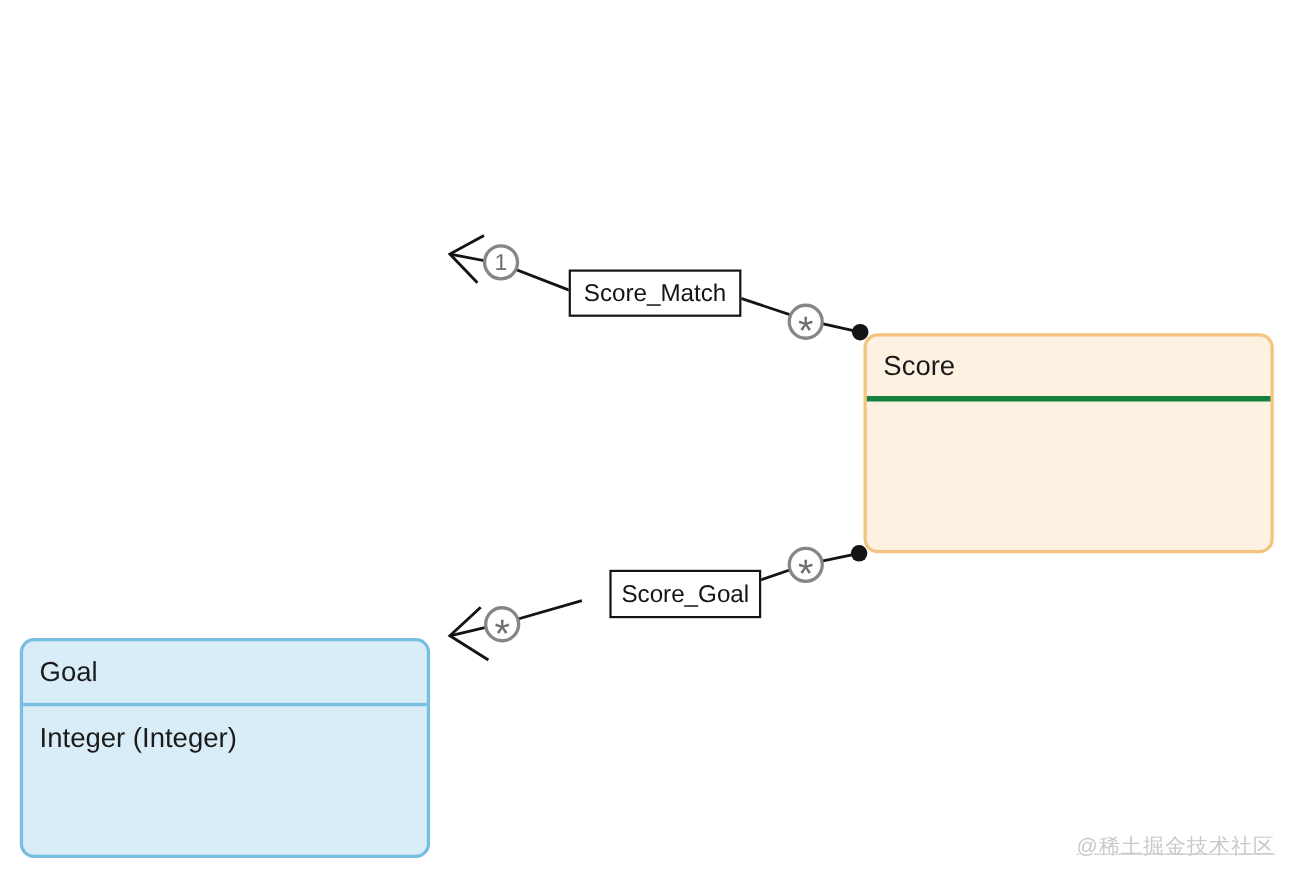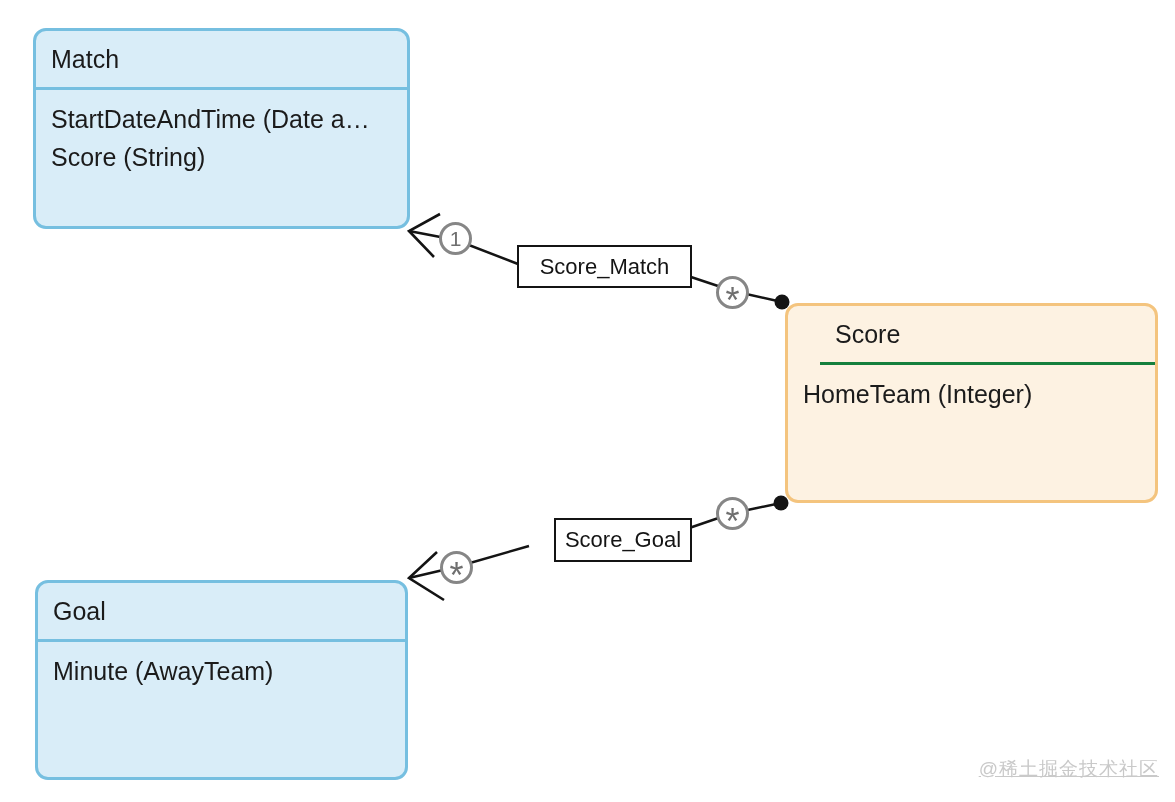--- a/index.html
+++ b/index.html
@@ -37,21 +37,21 @@
   }
   .entity-header {
     height: 59px;
     display: flex;
     align-items: center;
     padding: 0 15px;
     font-size: 25px;
     box-sizing: border-box;
   }
   .entity.blue .entity-header { border-bottom: 3px solid #76bfe0; }
-  .entity.orange .entity-header { border-bottom: 3px solid #15803d; margin-left: 32px; }
+  .entity.orange .entity-header { border-bottom: 5px solid #15803d; }
   .entity-body {
     padding: 10px 12px 0 15px;
     font-size: 25px;
   }
   .attr {
     line-height: 38px;
     white-space: nowrap;
     overflow: hidden;
   }
   .rel-label {
@@ -115,49 +115,39 @@
     <polyline points="673,271 733,291 782,302" fill="none" stroke="#141414" stroke-width="2.5"></polyline>
     <path d="M440,214 L409,231 L434,257" fill="none" stroke="#141414" stroke-width="2.6"></path>
     <circle cx="782" cy="302" r="7.5" fill="#141414"></circle>
 
     <polyline points="781,503 733,513 663,537" fill="none" stroke="#141414" stroke-width="2.5"></polyline>
     <polyline points="529,546 456,567 409,578" fill="none" stroke="#141414" stroke-width="2.5"></polyline>
     <path d="M437,552 L409,578 L444,600" fill="none" stroke="#141414" stroke-width="2.6"></path>
     <circle cx="781" cy="503" r="7.5" fill="#141414"></circle>
   </svg>
 
-  <div class="entity blue" style="left:33px; top:28px; width:377px; height:201px;">
-    <div class="entity-header">
-      <span>Match</span>
-    </div>
-    <div class="entity-body">
-      <div class="attr">StartDateAndTime (Date a…</div>
-      <div class="attr">Score (String)</div>
-    </div>
-  </div>
 
   <div class="entity orange" style="left:785px; top:303px; width:373px; height:200px;">
     <div class="entity-header">
       <span>Score</span>
     </div>
     <div class="entity-body">
-      <div class="attr">HomeTeam (Integer)</div>
     </div>
   </div>
 
-  <div class="entity blue" style="left:35px; top:580px; width:373px; height:200px;">
+  <div class="entity blue" style="left:18px; top:580px; width:373px; height:200px;">
     <div class="entity-header">
       <span>Goal</span>
     </div>
     <div class="entity-body">
-      <div class="attr">Minute (AwayTeam)</div>
+      <div class="attr">Integer (Integer)</div>
     </div>
   </div>
 
-  <div class="rel-label" style="left:517px; top:245px; width:175px; height:43px;">Score_Match</div>
+  <div class="rel-label" style="left:517px; top:245px; width:157px; height:43px;">Score_Match</div>
 
   <div class="rel-label" style="left:554px; top:518px; width:138px; height:44px;">Score_Goal</div>
 
   <div class="card card-one" style="left:439px; top:222px;">
     <span>1</span>
   </div>
 
   <div class="card card-star" style="left:716px; top:276px;">
     <span>*</span>
   </div>

